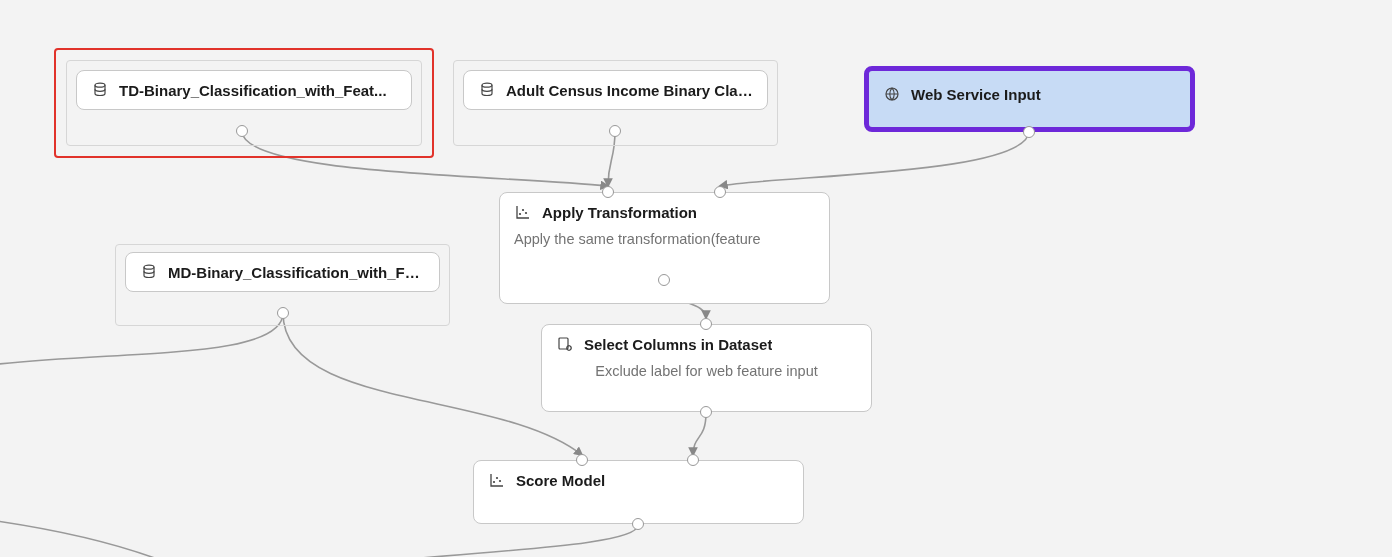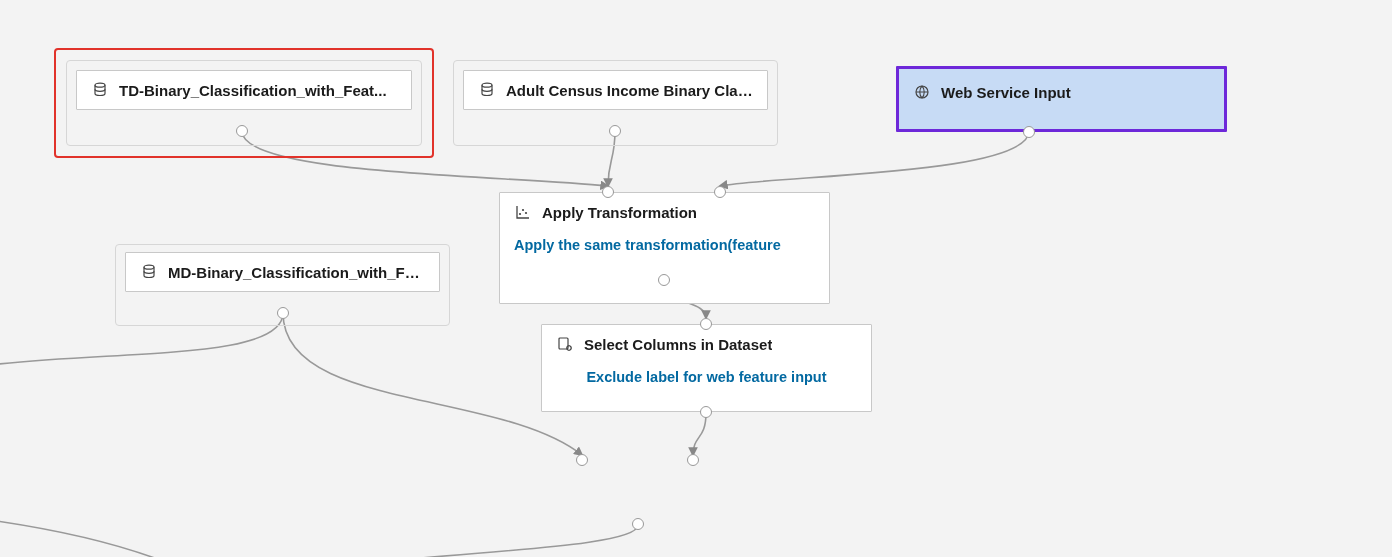--- a/index.html
+++ b/index.html
@@ -23,53 +23,51 @@
     position: absolute;
     left: 0; top: 0;
     width: 1392px;
     height: 557px;
     pointer-events: none;
   }
   .node {
     position: absolute;
     background: #fff;
     border: 1px solid #c8c8c8;
-    border-radius: 1px;
+    border-radius: 8px;
     box-sizing: border-box;
     padding: 10px 14px 10px 14px;
     box-shadow: 0 0 0 rgba(0,0,0,0);
   }
   .node.wsi {
     background: #c7dbf5;
-    border: 3px solid #6d28d9;
-    margin-left: 32px;
+    border: 5px solid #6d28d9;
   }
   .node .title-row {
     display: flex;
     align-items: center;
     gap: 10px;
     font-weight: 600;
     font-size: 15px;
     color: #1b1b1b;
     white-space: nowrap;
     overflow: hidden;
     text-overflow: ellipsis;
   }
   .node .title-row span.label {
     overflow: hidden;
     text-overflow: ellipsis;
   }
   .node .subtitle {
-    margin-top: 16px;
+    margin-top: 10px;
     font-size: 14.5px;
-    color: #0369a1;
+    color: #737373;
     white-space: nowrap;
     overflow: hidden;
     text-overflow: ellipsis;
-    font-weight: bold;
   }
   .outer-wrap {
     position: absolute;
     border: 1px solid #d6d6d6;
     border-radius: 4px;
     box-sizing: border-box;
     background: transparent;
   }
   .highlight-box {
     position: absolute;
@@ -215,17 +213,30 @@
             <path d="M12 9.2 V10 M12 14 V14.8 M9.5 12 H10.3 M13.7 12 H14.5 M10.3 10.3 L10.9 10.9 M13.1 13.1 L13.7 13.7 M13.7 10.3 L13.1 10.9 M10.9 13.1 L10.3 13.7" stroke="#444" stroke-width="1"></path>
           </svg>
       </span>
       <span class="label">Select Columns in Dataset</span>
     </div>
     <div class="subtitle">Exclude label for web feature input</div>
   </div>
   <div class="port" style="left:700px; top:318px;"></div>
   <div class="port" style="left:700px; top:406px;"></div>
 
+  <div class="node" style="left:473px; top:460px; width:331px; height:64px;">
+    <div class="title-row">
+      <span class="icon">
+        <svg viewBox="0 0 16 16">
+            <path d="M2 2 V14 H14" fill="none" stroke="#444" stroke-width="1.3"></path>
+            <circle cx="5" cy="10" r="1.1" fill="#444"></circle>
+            <circle cx="8" cy="6" r="1.1" fill="#444"></circle>
+            <circle cx="11" cy="9" r="1.1" fill="#444"></circle>
+          </svg>
+      </span>
+      <span class="label">Score Model</span>
+    </div>
+  </div>
   <div class="port" style="left:576px; top:454px;"></div>
   <div class="port" style="left:687px; top:454px;"></div>
   <div class="port" style="left:632px; top:518px;"></div>
 
 </div>
 
 </body></html>

